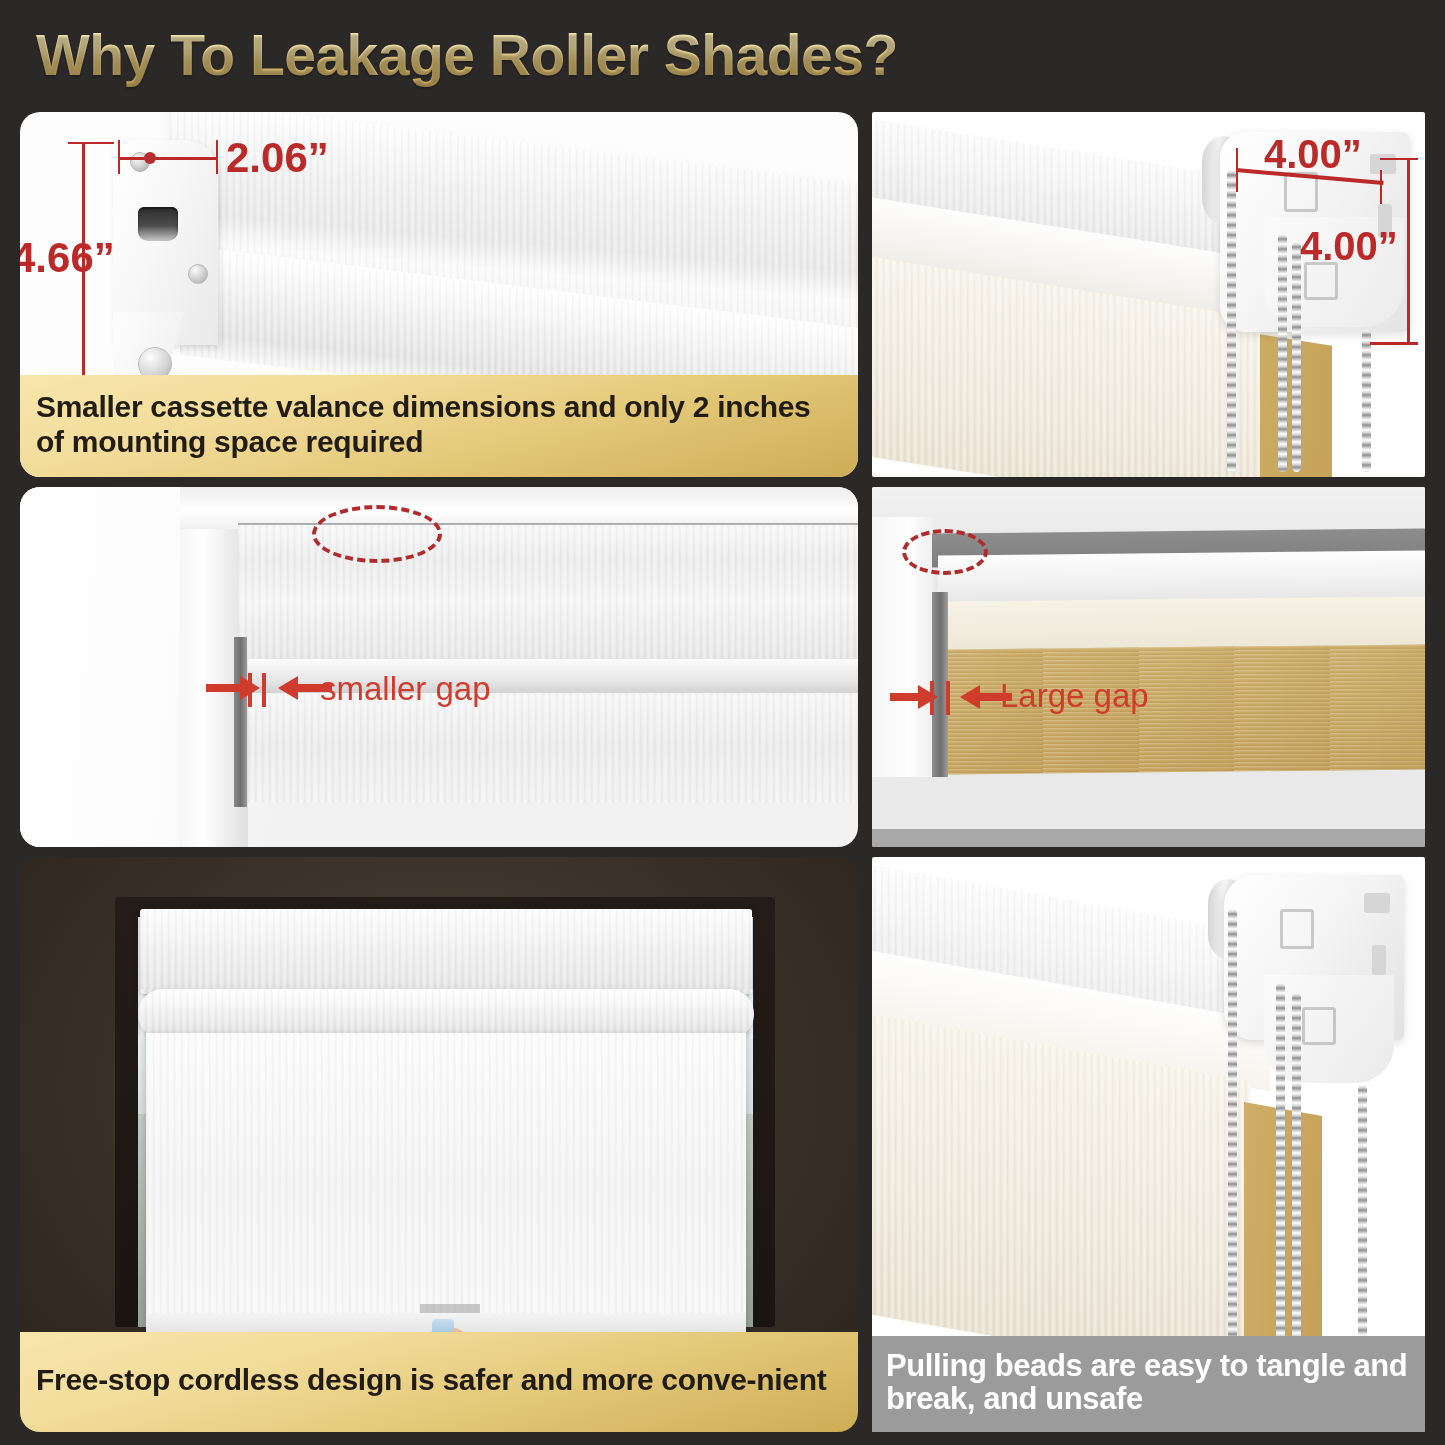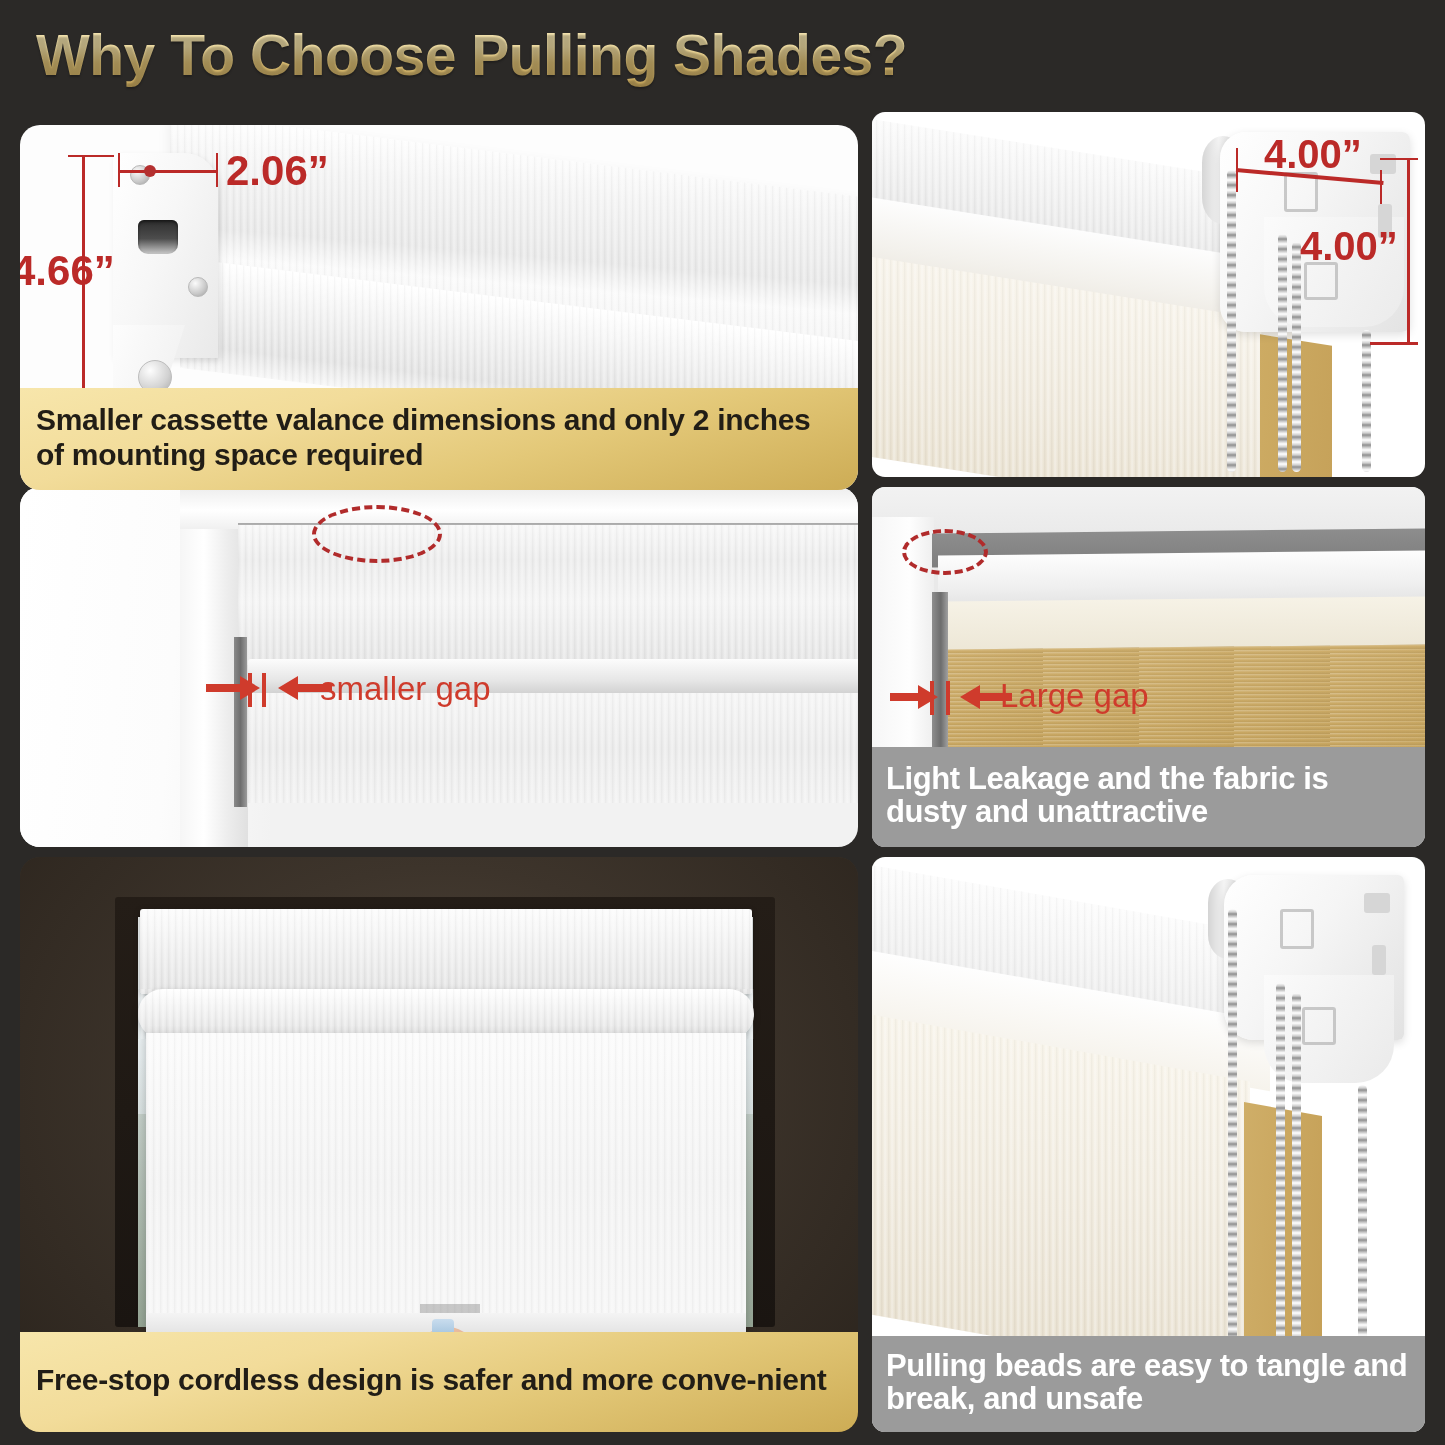--- a/index.html
+++ b/index.html
@@ -34,21 +34,21 @@
     -webkit-text-fill-color: transparent;
     text-shadow: 0 2px 2px rgba(0,0,0,0.25);
     white-space: nowrap;
   }
 
   
   .grid { position: absolute; left: 0; top: 0; width: 1445px; height: 1445px; }
 
   .panel { position: absolute; overflow: hidden; background: #fff; }
   .panel.left  { left: 20px;  width: 838px; border-radius: 20px; }
-  .panel.right { left: 872px; width: 553px; border-radius: 13px; }
+  .panel.right { left: 872px; width: 553px; border-radius: 2px; }
 
   .row1 { top: 112px; height: 365px; }
   .row2 { top: 487px; height: 360px; }
   .row3 { top: 857px; height: 575px; }
 
   .photo { position: absolute; left: 0; top: 0; width: 100%; height: 100%; }
 
   
   .caption {
     position: absolute;
@@ -99,21 +99,21 @@
     z-index: 30;
   }
   .dashed-ellipse {
     position: absolute;
     border: 4px dashed #b12b2b;
     border-radius: 50%;
     z-index: 30;
   }
 
   
-  .p1-bg { background: #fdfdfd; margin-top: 13px; }
+  .p1-bg { background: #fdfdfd; }
   .p1-beam {
     position: absolute;
     left: 150px; top: 30px; width: 700px; height: 220px;
     background: linear-gradient(178deg, #ffffff 0%, #f4f4f4 18%, #e7e7e7 46%, #fafafa 58%, #ededed 84%, #dcdcdc 100%);
     transform: skewY(7deg);
     border-radius: 4px 10px 14px 4px;
     box-shadow: 0 6px 14px rgba(0,0,0,0.07);
   }
   .p1-beam2 {
     position: absolute;
@@ -412,21 +412,21 @@
   }
   .bracket-emboss {
     position: absolute; border: 3px solid rgba(175,175,175,0.65);
     border-radius: 3px;
   }
 </style>
 </head>
 <body>
 
 <div class="title-bar">
-  <div class="title-text">Why To Choose Pulling Shades?</div>
+  <div class="title-text">Why To Leakage Roller Shades?</div>
 </div>
 
 <div class="grid">
 
   <div class="panel left row1 p1-bg">
     <div class="photo">
       <div class="p1-beam">
         <div class="fabric-texture"></div>
       </div>
       <div class="p1-beam2">
@@ -538,21 +538,20 @@
     <svg style="position:absolute; left:18px; top:192px; width:96px; height:40px; z-index:31;">
       <polygon points="0,14 28,14 28,6 48,18 28,30 28,22 0,22" fill="#cf3b2c"></polygon>
     </svg>
     <svg style="position:absolute; left:82px; top:192px; width:90px; height:40px; z-index:31;">
       <polygon points="58,14 26,14 26,6 6,18 26,30 26,22 58,22" fill="#cf3b2c"></polygon>
     </svg>
     <div class="dim-line" style="left:58px; top:194px; width:4px; height:34px; background:#cf3b2c;"></div>
     <div class="dim-line" style="left:74px; top:194px; width:4px; height:34px; background:#cf3b2c;"></div>
     <div class="red-note" style="left:128px; top:190px; font-size:33px;">Large gap</div>
 
-    <div class="caption gray cap-r2g">Light Leakage and the fabric is dusty and unattractive</div>
   </div>
 
   <div class="panel right row3 p6-bg">
     <div class="photo">
       <div class="p6-fabric-top">
         <div class="fabric-texture"></div>
       </div>
       <div class="p6-fabric-band"></div>
       <div class="p6-fabric-body">
         <div class="fabric-texture"></div>

